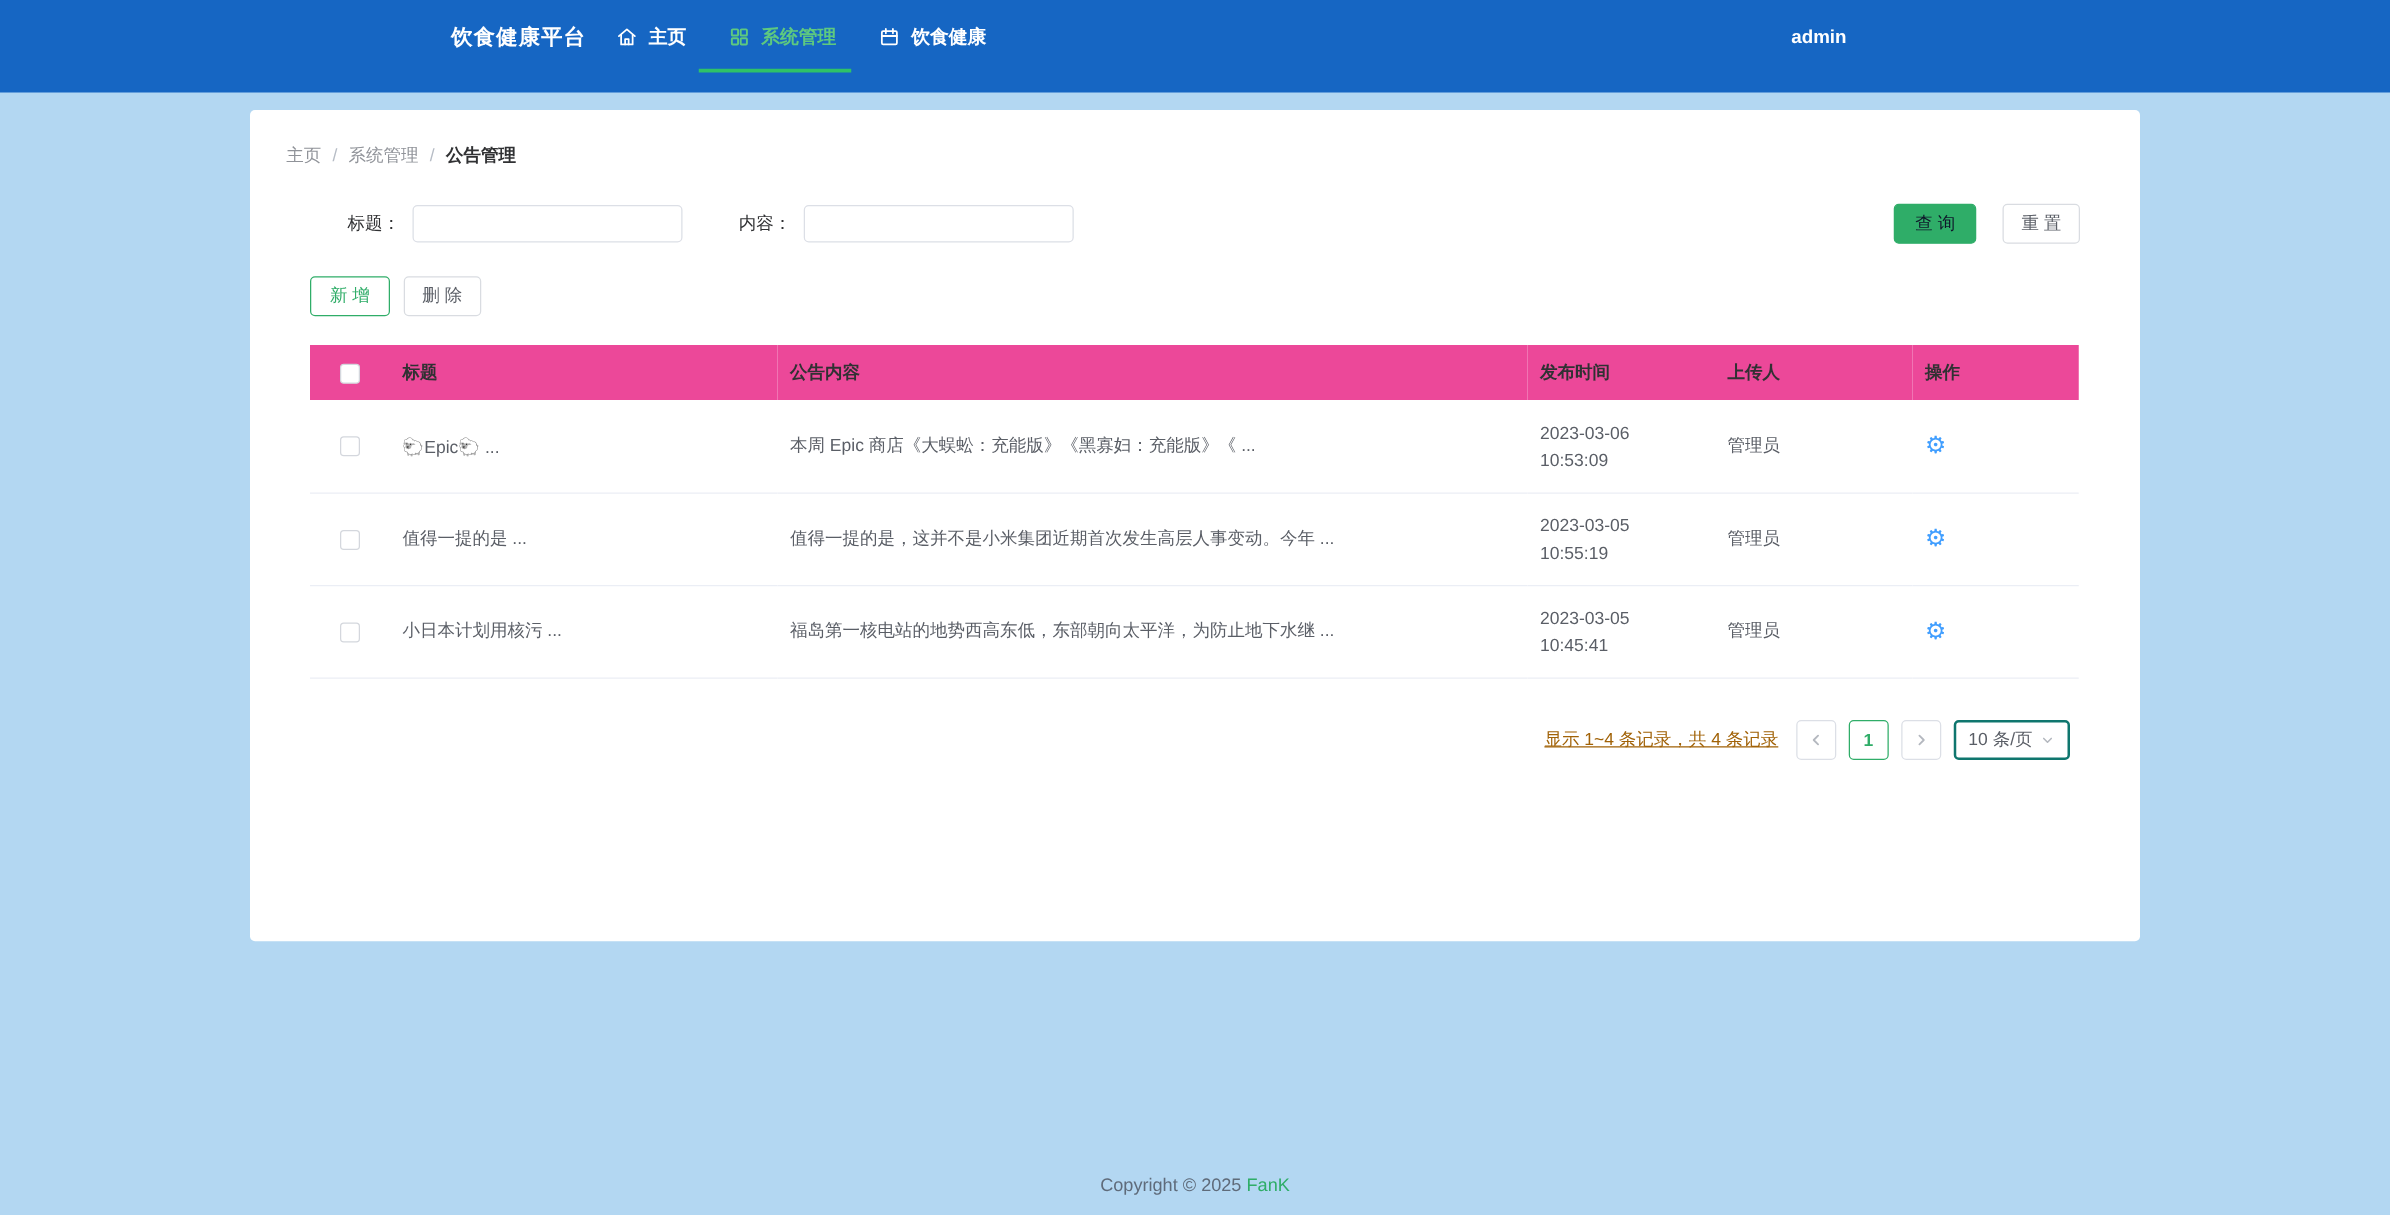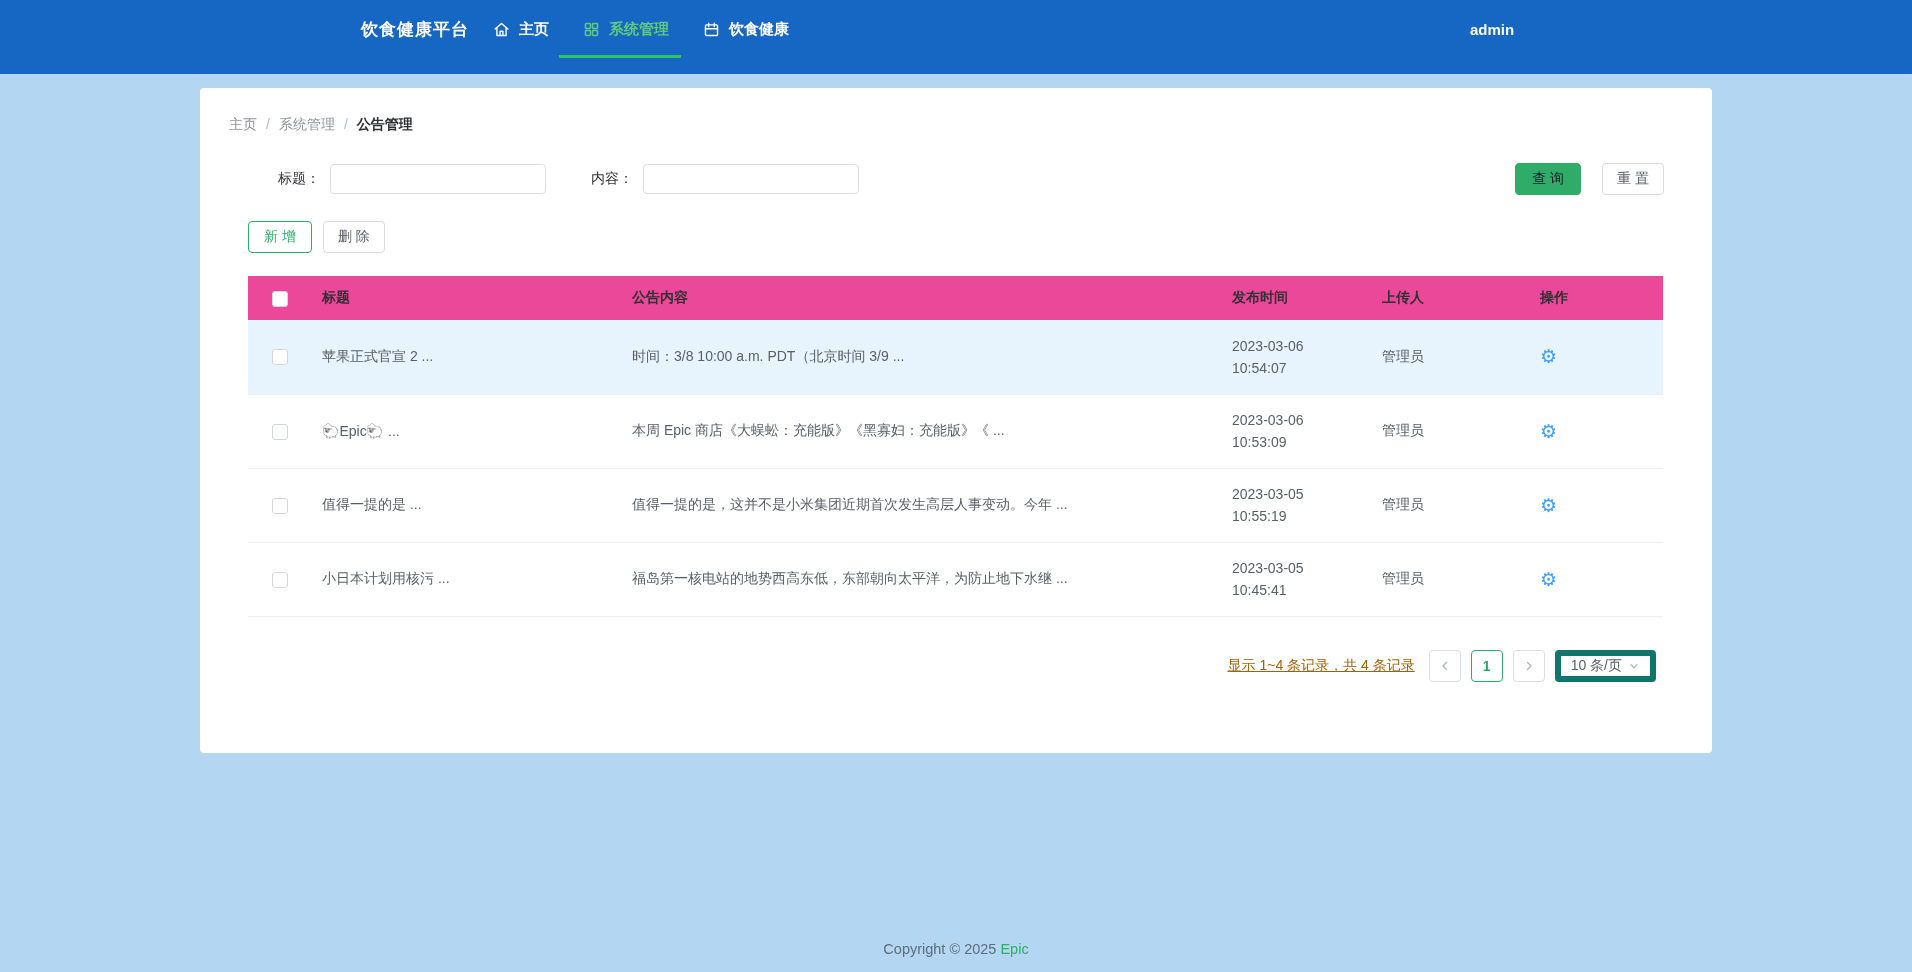--- a/index.html
+++ b/index.html
@@ -22,21 +22,21 @@
     position:relative; display:flex; align-items:center; gap:9px;
     color:#fff; font-size:15px; font-weight:600; cursor:pointer;
   }
   .nav-item svg { width:17px; height:17px; display:block; }
   .nav-item.active { color:#5ec97f; }
   .nav-item.active::after {
     content:""; position:absolute; left:-24px; right:-12px; bottom:0;
     height:3px; background:#2fc268;
   }
   .nav-user {
-    position:absolute; left:1470px; top:0; height:58px;
+    position:absolute; left:1433px; top:0; height:58px;
     display:flex; align-items:center; color:#fff; font-weight:bold; font-size:15px; cursor:pointer;
   }
 
   
   .card { width:1512px; height:665px; margin:14px auto 0; background:#fff; border-radius:4px; }
 
   .breadcrumb { padding:28px 29px 0; display:flex; gap:9px; font-size:14px; color:#909399; }
   .breadcrumb .sep { color:#b6bcc5; }
   .crumb-link { cursor:pointer; }
   .crumb-current { color:#303133; font-weight:600; }
@@ -89,21 +89,21 @@
     gap:10px; padding-right:8px;
   }
   .page-summary { color:#a16207; margin-right:4px;text-decoration:underline; }
   .page-btn {
     width:32px; height:32px; border:1px solid #dcdfe6; border-radius:4px; background:#fff;
     display:flex; align-items:center; justify-content:center; color:#b4b8bf; cursor:pointer;
   }
   .page-btn svg { width:14px; height:14px; display:block; }
   .page-btn.current { border-color:#2fad68; color:#2fad68; font-weight:bold; font-size:14px; }
   .page-size {
-    height:32px; border:6px solid #0f766e; border-radius:4px; background:#fff;
+    height:32px; border:2px solid #0f766e; border-radius:4px; background:#fff;
     display:flex; align-items:center; gap:6px; padding:0 10px; color:#5a5e66; cursor:pointer;justify-content:center;
   }
   .page-size svg { width:12px; height:12px; display:block; color:#b4b8bf; }
 
   
   .footer { margin-top:188px; text-align:center; color:#5f6b7a; font-size:14.5px; }
   .footer .brand-link { color:#2fad68; cursor:pointer; }
 </style>
 </head>
 <body>
@@ -190,31 +190,20 @@
         <tr>
           <th class="center"><span class="checkbox"></span></th>
           <th>标题</th>
           <th>公告内容</th>
           <th>发布时间</th>
           <th>上传人</th>
           <th>操作</th>
         </tr>
       </thead>
       <tbody>
-        <tr class="highlight">
-          <td class="center"><span class="checkbox"></span></td>
-          <td>苹果正式官宣 2 ...</td>
-          <td>时间：3/8 10:00 a.m. PDT（北京时间 3/9 ...</td>
-          <td class="date-cell">
-            <div>2023-03-06</div>
-              <div>10:54:07</div>
-          </td>
-          <td>管理员</td>
-          <td><span class="gear">⚙</span></td>
-        </tr>
         <tr>
           <td class="center"><span class="checkbox"></span></td>
           <td>🐑Epic🐑 ...</td>
           <td>本周 Epic 商店《大蜈蚣：充能版》《黑寡妇：充能版》《 ...</td>
           <td class="date-cell">
             <div>2023-03-06</div>
               <div>10:53:09</div>
           </td>
           <td>管理员</td>
           <td><span class="gear">⚙</span></td>
@@ -269,14 +258,14 @@
           </svg>
         </span>
       </span>
     </div>
 
   </div>
 </div>
 
 <div class="footer">
   <span>Copyright © 2025</span>
-  <span class="brand-link">Epic</span>
+  <span class="brand-link">FanK</span>
 </div>
 
 </body></html>

